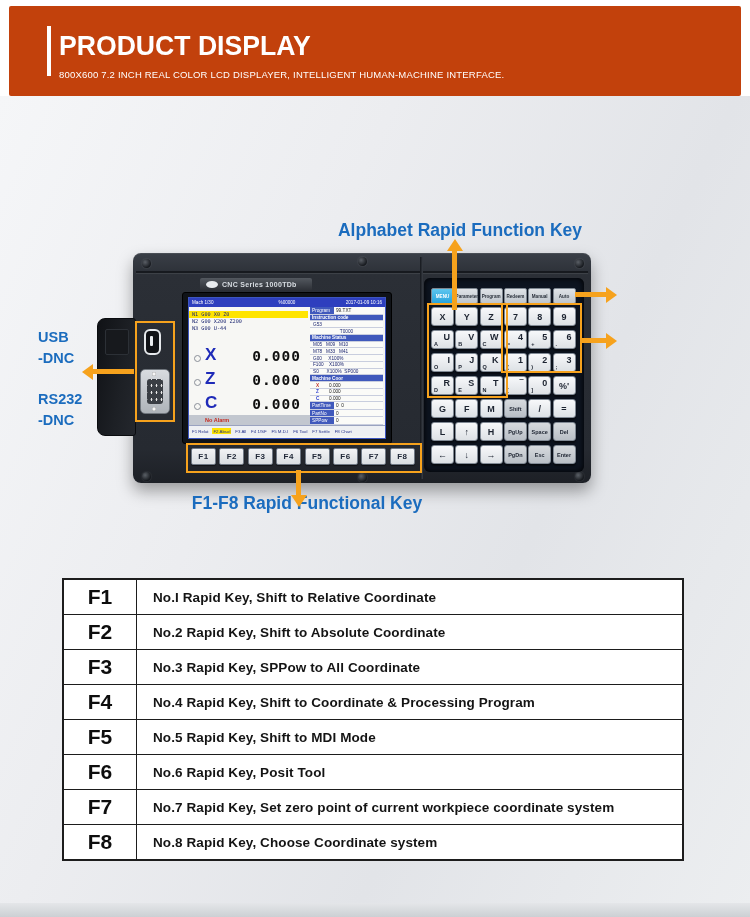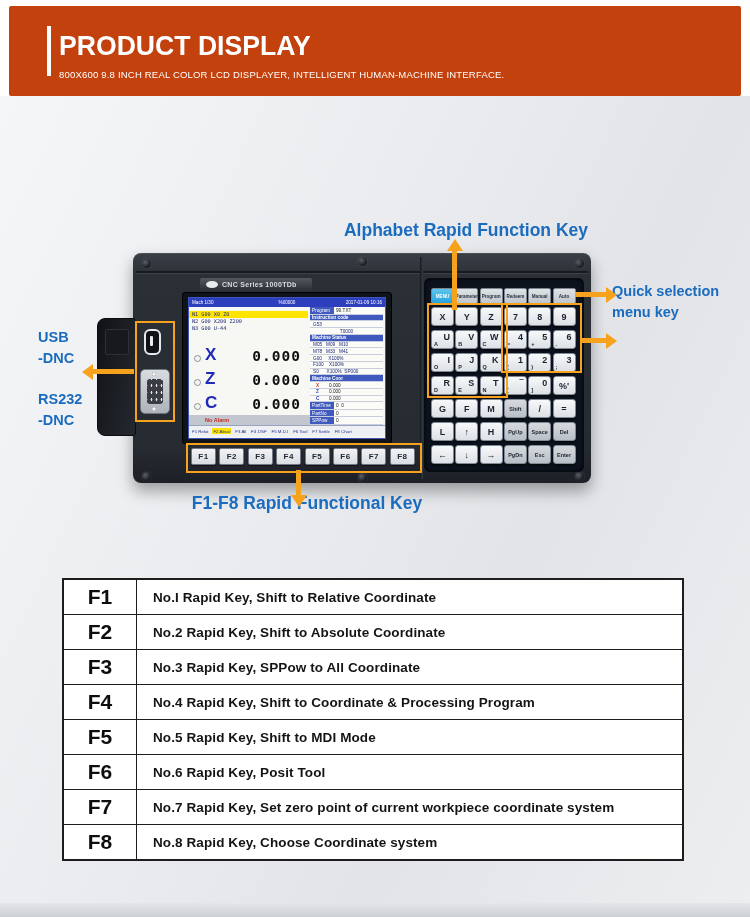--- a/index.html
+++ b/index.html
@@ -125,26 +125,26 @@
   .ftable td.d{font-weight:bold;font-size:13.5px;color:#141414;padding:5px 0 5px 16px;letter-spacing:.1px;}
 </style>
 </head>
 <body>
 
 <div class="page">
 
   <div class="hero">
     <div class="hero-bar"></div>
     <div class="hero-title">PRODUCT DISPLAY</div>
-    <div class="hero-sub">800X600 9.8 INCH REAL COLOR LCD DISPLAYER, INTELLIGENT HUMAN-MACHINE INTERFACE.</div>
+    <div class="hero-sub">800X600 7.2 INCH REAL COLOR LCD DISPLAYER, INTELLIGENT HUMAN-MACHINE INTERFACE.</div>
   </div>
 
   <div class="photo-bg"></div>
 
-  <div class="co big" style="left:308px;top:219px;width:280px;text-align:right;">Alphabet Rapid Function Key</div>
+  <div class="co big" style="left:320px;top:219px;width:280px;">Alphabet Rapid Function Key</div>
   <div class="arrow-v up" style="left:452px;top:250px;height:60px;"></div>
 
   <div class="panel"></div>
   <div class="panel-groove"></div>
   <div class="seam"></div>
   <div class="screw" style="left:142px;top:259px;"></div>
   <div class="screw" style="left:358px;top:257px;"></div>
   <div class="screw" style="left:575px;top:259px;"></div>
   <div class="screw" style="left:142px;top:472px;"></div>
   <div class="screw" style="left:358px;top:473px;"></div>
@@ -384,22 +384,20 @@
         </div>
         <div class="key gray" style="left: 121.5px; top: 138px;">
           <span class="main small">Enter</span>
         </div>
       </div>
   </div>
 
   <div class="obox" style="left:427px;top:303px;width:77px;height:91px;"></div>
   <div class="obox" style="left:501px;top:303px;width:77px;height:66px;"></div>
   <div class="arrow-h right" style="left:575px;top:292px;width:32px;"></div>
-  <div class="co" style="left:612px;top:281px;">Quick selection
-menu key</div>
   <div class="arrow-h right" style="left:580px;top:338px;width:27px;"></div>
 
   <div class="obox" style="left:186px;top:443px;width:232px;height:26px;"></div>
   <div class="frow" id="frow">
       <div class="fkey" style="left: 0px;">F1</div>
       <div class="fkey" style="left: 28.4px;">F2</div>
       <div class="fkey" style="left: 56.8px;">F3</div>
       <div class="fkey" style="left: 85.2px;">F4</div>
       <div class="fkey" style="left: 113.6px;">F5</div>
       <div class="fkey" style="left: 142px;">F6</div>

